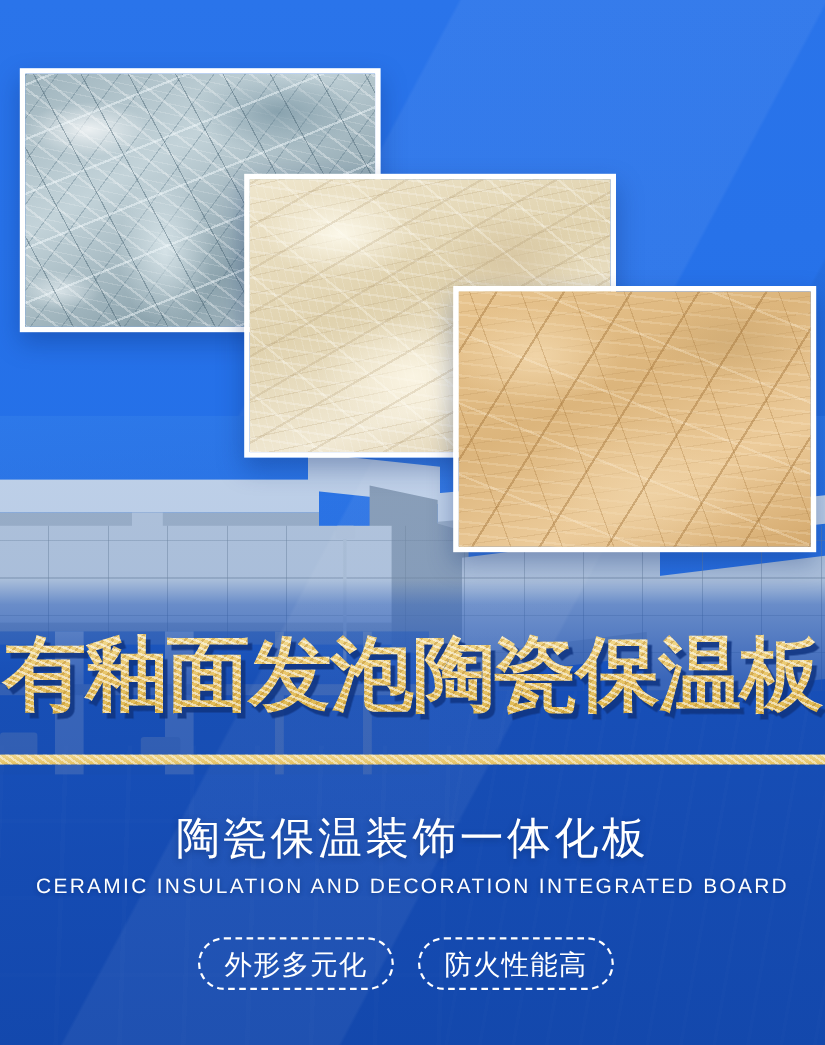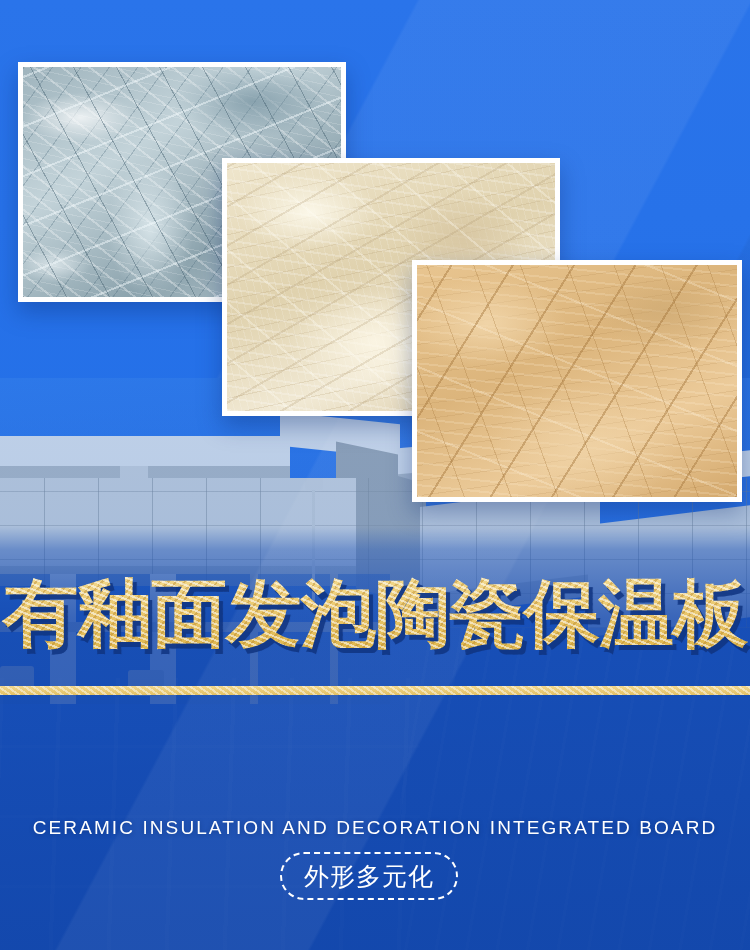--- a/index.html
+++ b/index.html
@@ -194,21 +194,21 @@
     text-align:center;
     font-family:"DejaVu Sans","Liberation Sans",sans-serif;
     font-size:40px;
     line-height:1;
     color:#ffffff;
     letter-spacing:3px;
     white-space:nowrap;
     text-shadow:0 2px 6px rgba(8,40,100,.45);
   }
   .sub-en{
-    position:absolute;left:0;top:818px;width:750px;
+    position:absolute;left:0;top:797px;width:750px;
     text-align:center;
     font-family:"Liberation Sans","DejaVu Sans",sans-serif;
     font-size:19px;
     line-height:1;
     color:#ffffff;
     letter-spacing:2.1px;
     white-space:nowrap;
     text-shadow:0 1px 4px rgba(8,40,100,.45);
   }
 
@@ -299,19 +299,21 @@
   </div>
   <div class="tile" id="tile-3">
     <div class="tex"></div>
     <div class="veins"></div>
   </div>
 
   <div class="headline">有釉面发泡陶瓷保温板</div>
 
   <div class="gold-bar"></div>
 
+  <div class="sub-cn">陶瓷保温装饰一体化板</div>
   <div class="sub-en">CERAMIC INSULATION AND DECORATION INTEGRATED BOARD</div>
 
   <div class="pills">
     <div class="pill">外形多元化</div>
+    <div class="pill">防火性能高</div>
   </div>
 
 </div>
 
 </body></html>

